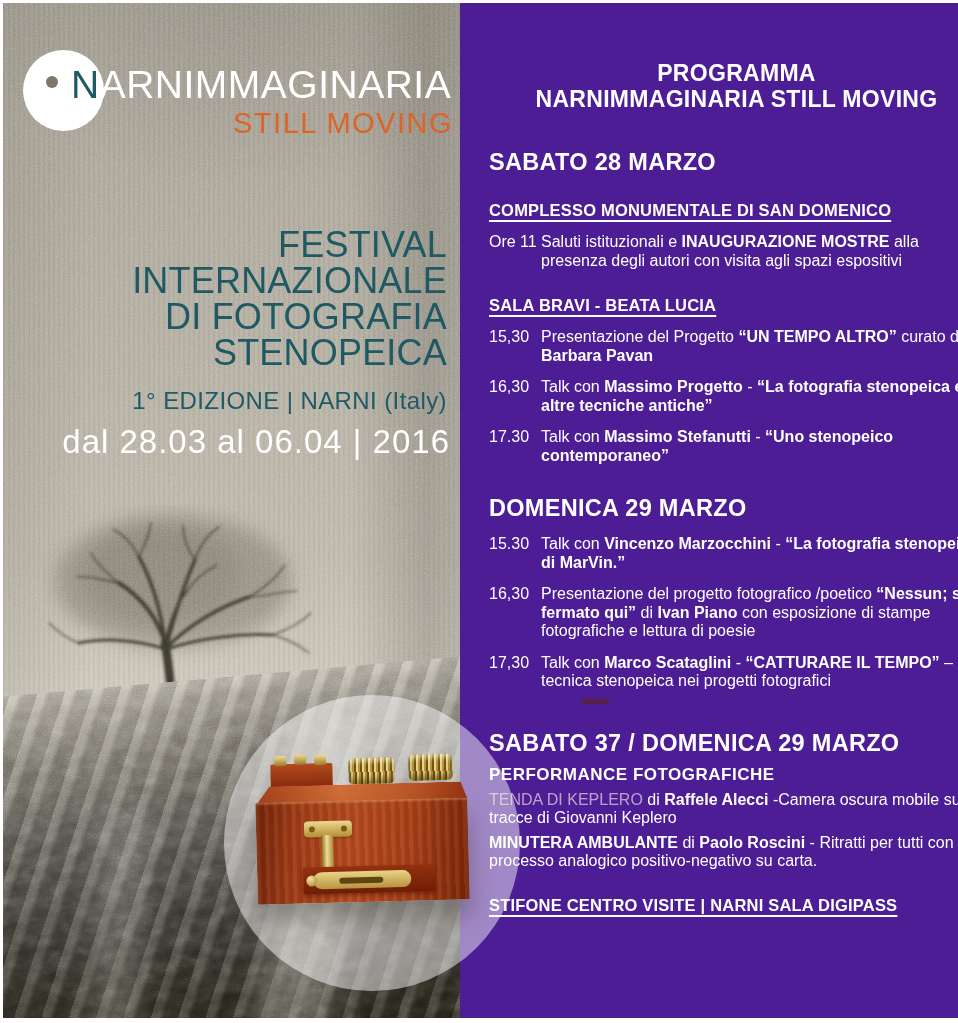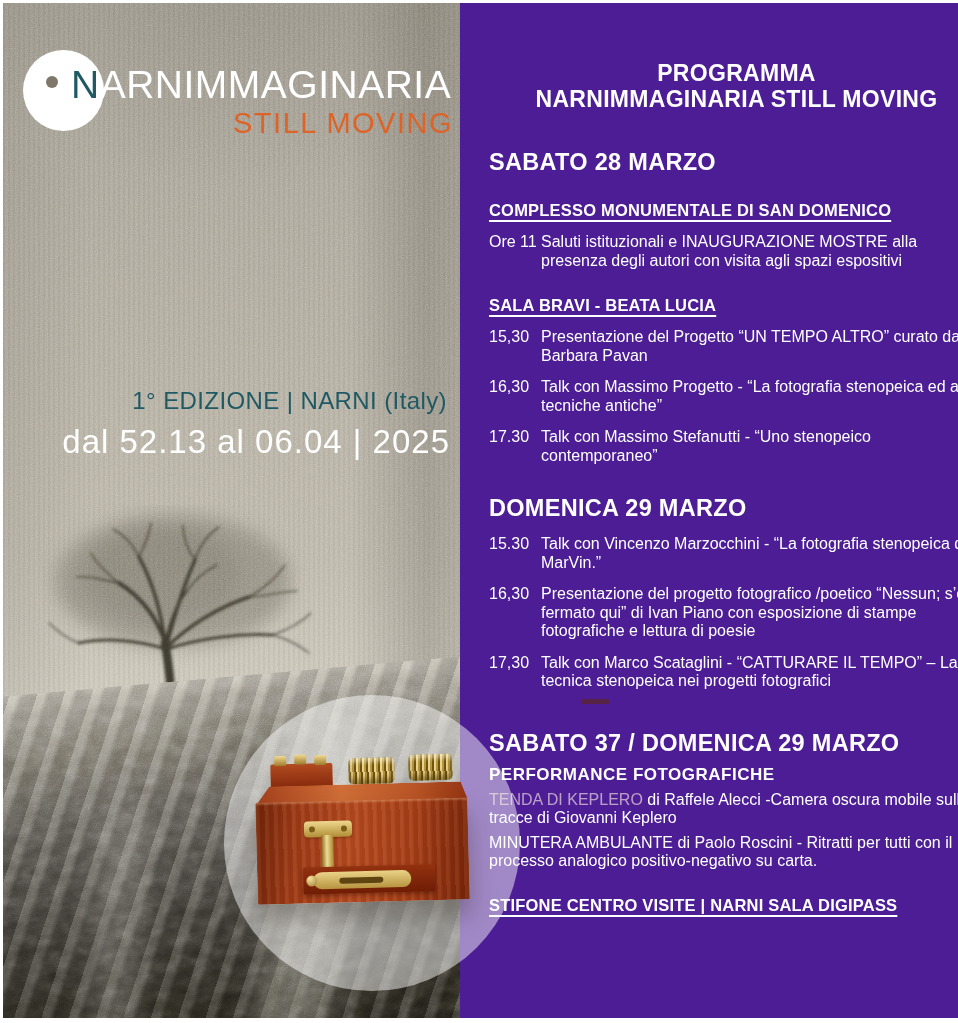--- a/index.html
+++ b/index.html
@@ -90,21 +90,21 @@
   .event{display:flex;margin-top:13px;font-size:16px;line-height:18.5px;}
   .etime{width:52px;flex:none;}
   .ebody{flex:1;}
   .subhead{font-weight:bold;font-size:17px;letter-spacing:0.5px;}
   .para{font-size:16px;line-height:18.5px;margin-top:6px;}
   .lightrun{color:rgba(255,241,229,0.62);}
   .smudge{width:28px;height:5px;margin:8px 0 0 92px;background:rgba(95,40,8,0.55);filter:blur(0.7px);border-radius:1px;}
 
   .mt37{margin-top:37px;} .mt30{margin-top:30px;} .mt28{margin-top:26px;}
   .mt13{margin-top:25px;} .mt26{margin-top:26px;} .mt12{margin-top:8px;}
-  b{font-weight:normal;}
+  b{font-weight:bold;}
 </style>
 </head>
 <body>
 
 <div class="page">
 
   <div class="photo-panel">
     <div class="sky-shade"></div>
 
     <svg class="tree-svg" viewBox="0 0 272 212" xmlns="http://www.w3.org/2000/svg">
@@ -165,22 +165,28 @@
           <feColorMatrix type="saturate" values="0"></feColorMatrix>
         </filter>
       <rect width="100%" height="100%" filter="url(#grain)"></rect>
     </svg>
 
     <div class="logo-circle"></div>
     <div class="logo-dot"></div>
     <div class="brand-name">NARNIMMAGINARIA</div>
     <div class="brand-sub">STILL MOVING</div>
 
+    <div class="fest-title">
+      <div>FESTIVAL</div>
+      <div>INTERNAZIONALE</div>
+      <div>DI FOTOGRAFIA</div>
+      <div>STENOPEICA</div>
+    </div>
     <div class="fest-edition">1° EDIZIONE | NARNI  (Italy)</div>
-    <div class="fest-dates">dal 52.13 al 06.04 | 2025</div>
+    <div class="fest-dates">dal 28.03 al 06.04 | 2016</div>
   </div>
 
   <div class="inset-circle"></div>
 
   <div class="camera">
     <div class="cam-block"></div>
     <div class="stud stud1"></div>
     <div class="stud stud2"></div>
     <div class="stud stud3"></div>
     <div class="knob knob1"></div>

